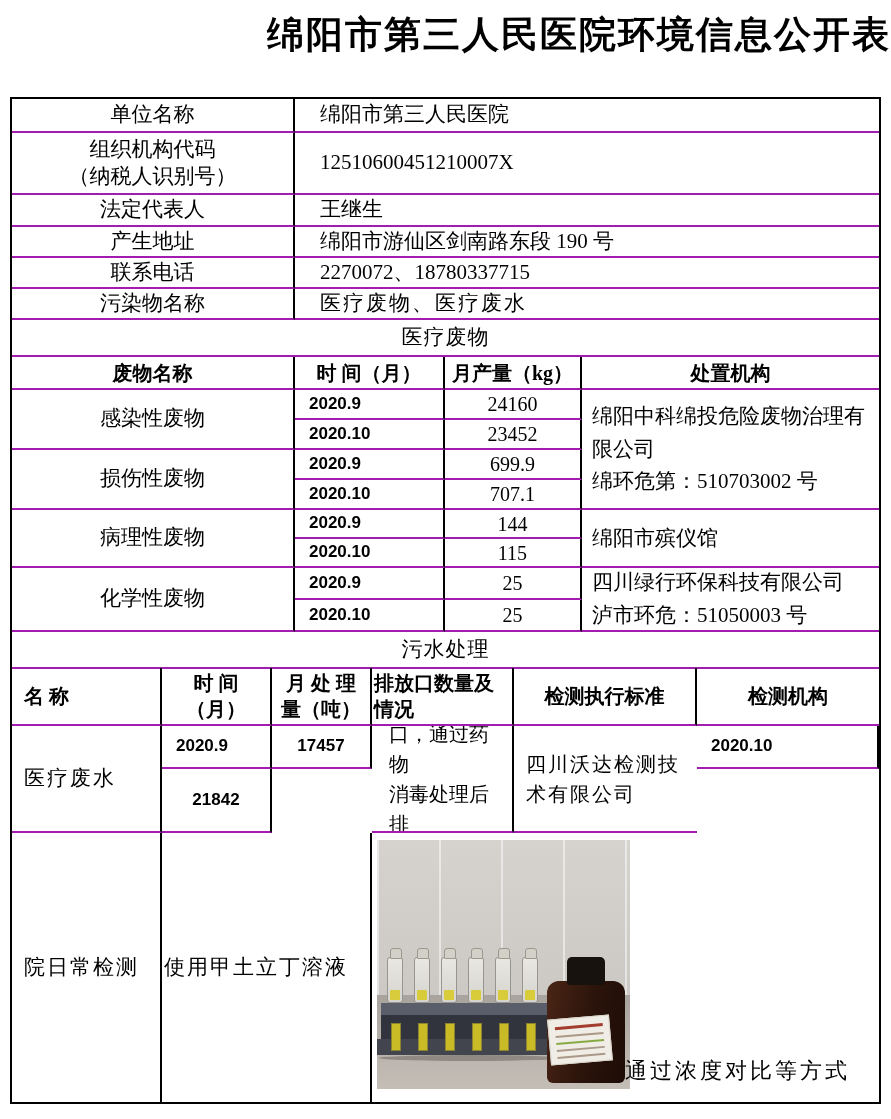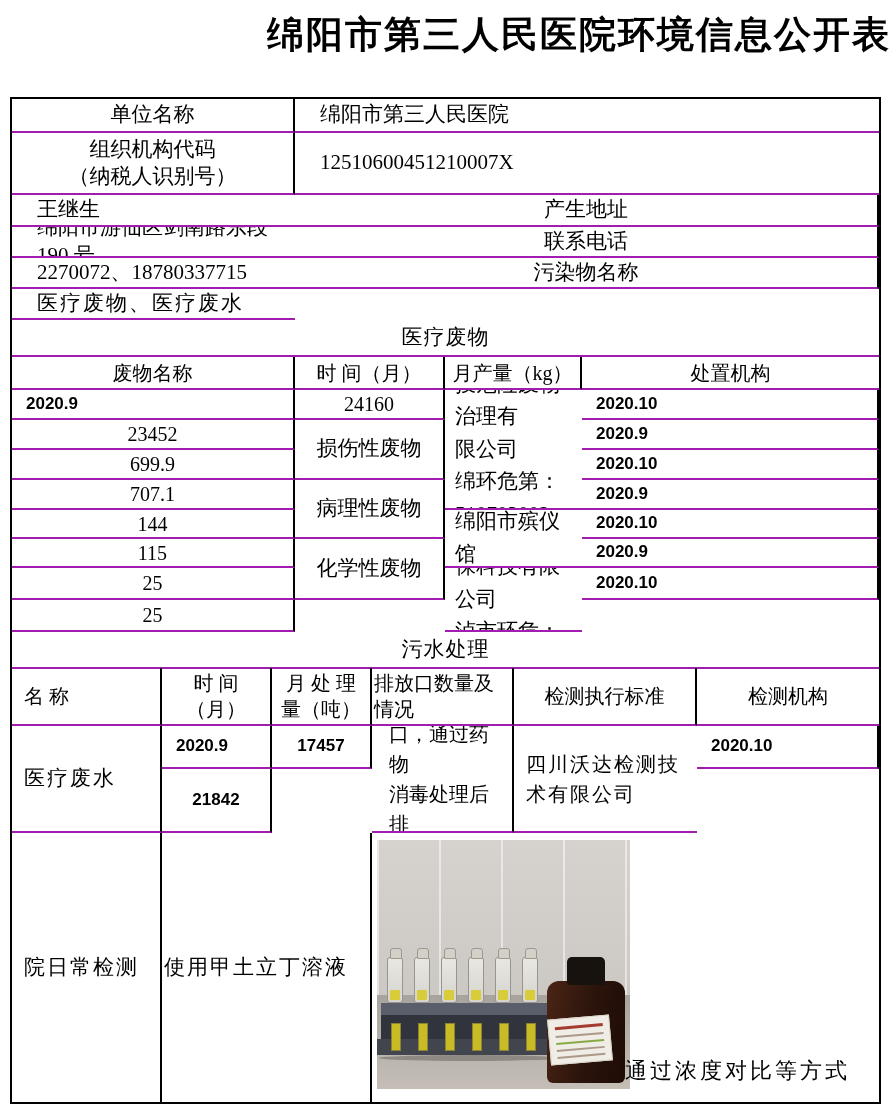--- a/index.html
+++ b/index.html
@@ -45,21 +45,21 @@
   
   .g-info   { grid-template-columns: 283px 1fr; grid-template-rows: 34px 62px 32px 31px 31px 31px; }
   .g-mwtit  { grid-template-columns: 1fr; grid-template-rows: 37px; }
   .g-waste  { grid-template-columns: 283px 150px 137px 1fr; grid-template-rows: 33px 30px 30px 30px 30px 29px 29px 32px 32px; }
   .g-swtit  { grid-template-columns: 1fr; grid-template-rows: 36px; }
   .g-sewage { grid-template-columns: 150px 110px 100px 142px 183px 1fr; grid-template-rows: 58px 43px 64px; }
   .g-bottom { grid-template-columns: 150px 210px 1fr; grid-template-rows: 269px; }
   .rs2 { grid-row: span 2; }
   .rs4 { grid-row: span 4; }
   .disposal { padding: 4px 8px 4px 10px; line-height: 1.55; font-size: 21px; }
-  .hdr { font-size: 20px; }
+  .hdr { font-size: 20px; font-weight: bold; }
   .outlet { padding: 4px 6px 4px 17px; font-size: 20px; line-height: 1.5; align-items: center; }
   .standard { padding: 4px 8px; font-size: 20px; line-height: 1.5; }
   .agency { padding: 4px 8px 4px 12px; font-size: 20px; line-height: 1.5; letter-spacing: 2px; }
   .photo-cell { position: relative; padding: 0; }
   
   .photo { position: absolute; left: 5px; top: 7px; width: 253px; height: 249px; overflow: hidden; }
   .wall {
     position: absolute; left: 0; right: 0; top: 0; height: 155px;
     background: linear-gradient(#d6d3cf, #ccc8c4);
   }
@@ -106,39 +106,41 @@
 <h1 class="page-title">绵阳市第三人民医院环境信息公开表</h1>
 
 <div class="doc">
 
   <div class="grid g-info">
     <div class="cell center">单位名称</div>
     <div class="cell no-r pl25">绵阳市第三人民医院</div>
     <div class="cell center pre">组织机构代码
 （纳税人识别号）</div>
     <div class="cell no-r pl25">12510600451210007X</div>
+    <div class="cell center">法定代表人</div>
     <div class="cell no-r pl25">王继生</div>
     <div class="cell center">产生地址</div>
     <div class="cell no-r pl25">绵阳市游仙区剑南路东段 190 号</div>
     <div class="cell center">联系电话</div>
     <div class="cell no-r pl25">2270072、18780337715</div>
     <div class="cell center">污染物名称</div>
     <div class="cell no-r pl25 ls2">医疗废物、医疗废水</div>
   </div>
 
   <div class="grid g-mwtit">
     <div class="cell no-r center section-title">医疗废物</div>
   </div>
 
   <div class="grid g-waste">
     <div class="cell center hdr">废物名称</div>
     <div class="cell center hdr">时 间（月）</div>
     <div class="cell center hdr">月产量（kg）</div>
     <div class="cell center hdr no-r">处置机构</div>
 
+    <div class="cell center rs2">感染性废物</div>
     <div class="cell datecell">2020.9</div>
     <div class="cell numcell">24160</div>
     <div class="cell no-r rs4 disposal pre">绵阳中科绵投危险废物治理有
 限公司
 绵环危第：510703002 号</div>
     <div class="cell datecell">2020.10</div>
     <div class="cell numcell">23452</div>
 
     <div class="cell center rs2">损伤性废物</div>
     <div class="cell datecell">2020.9</div>

